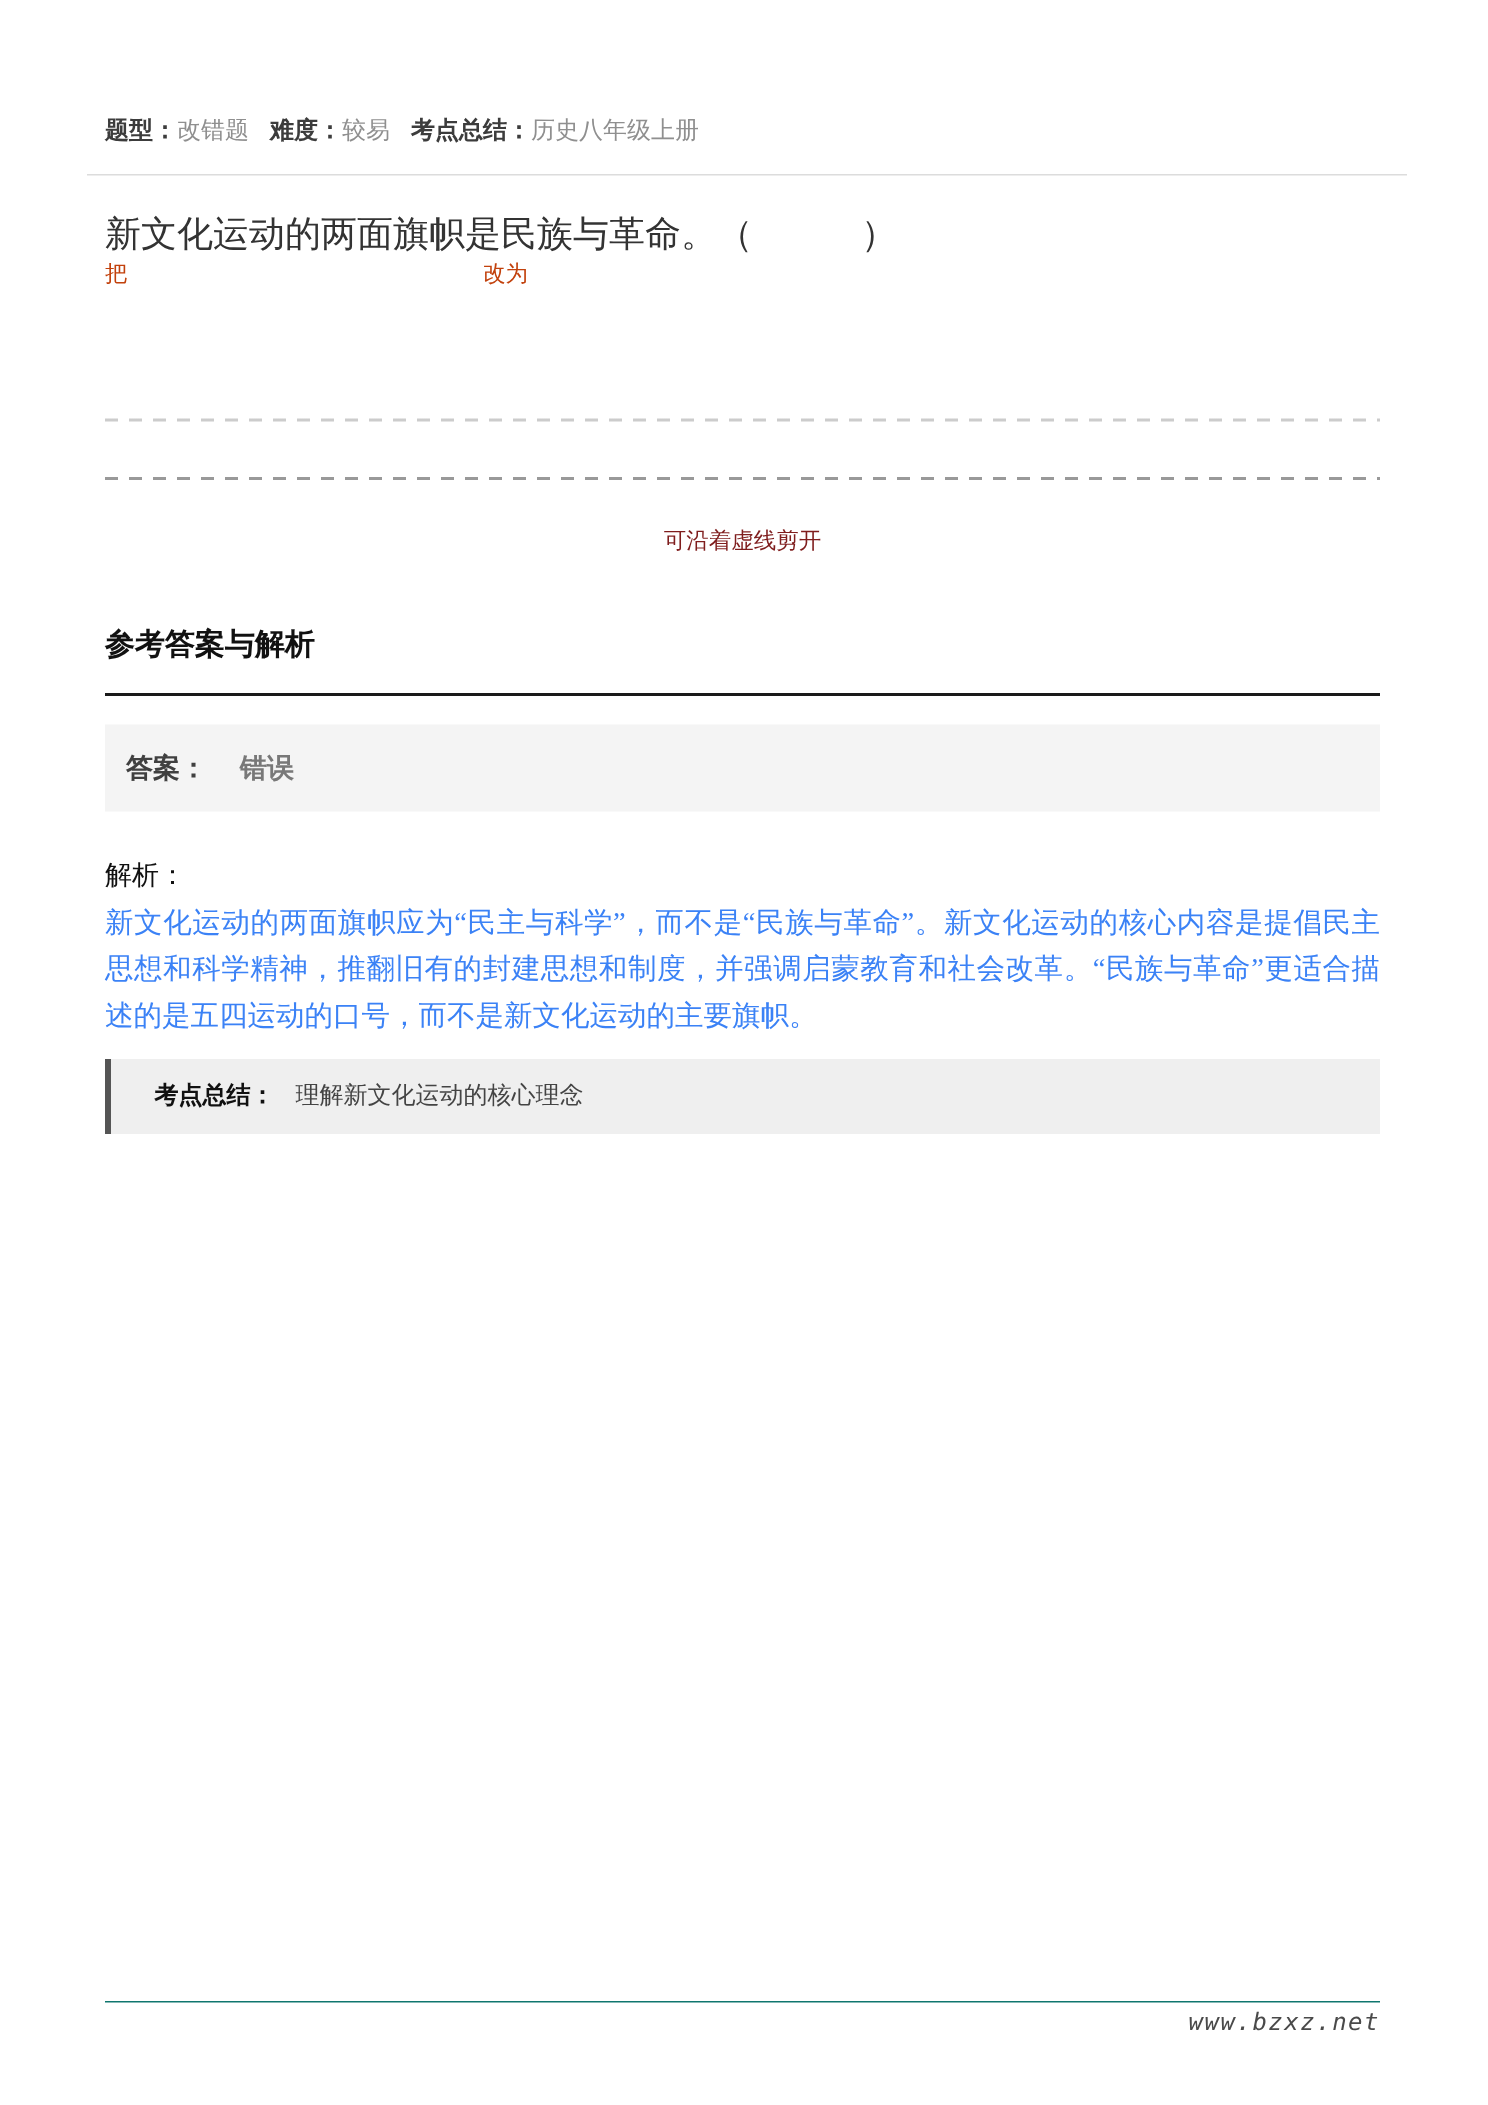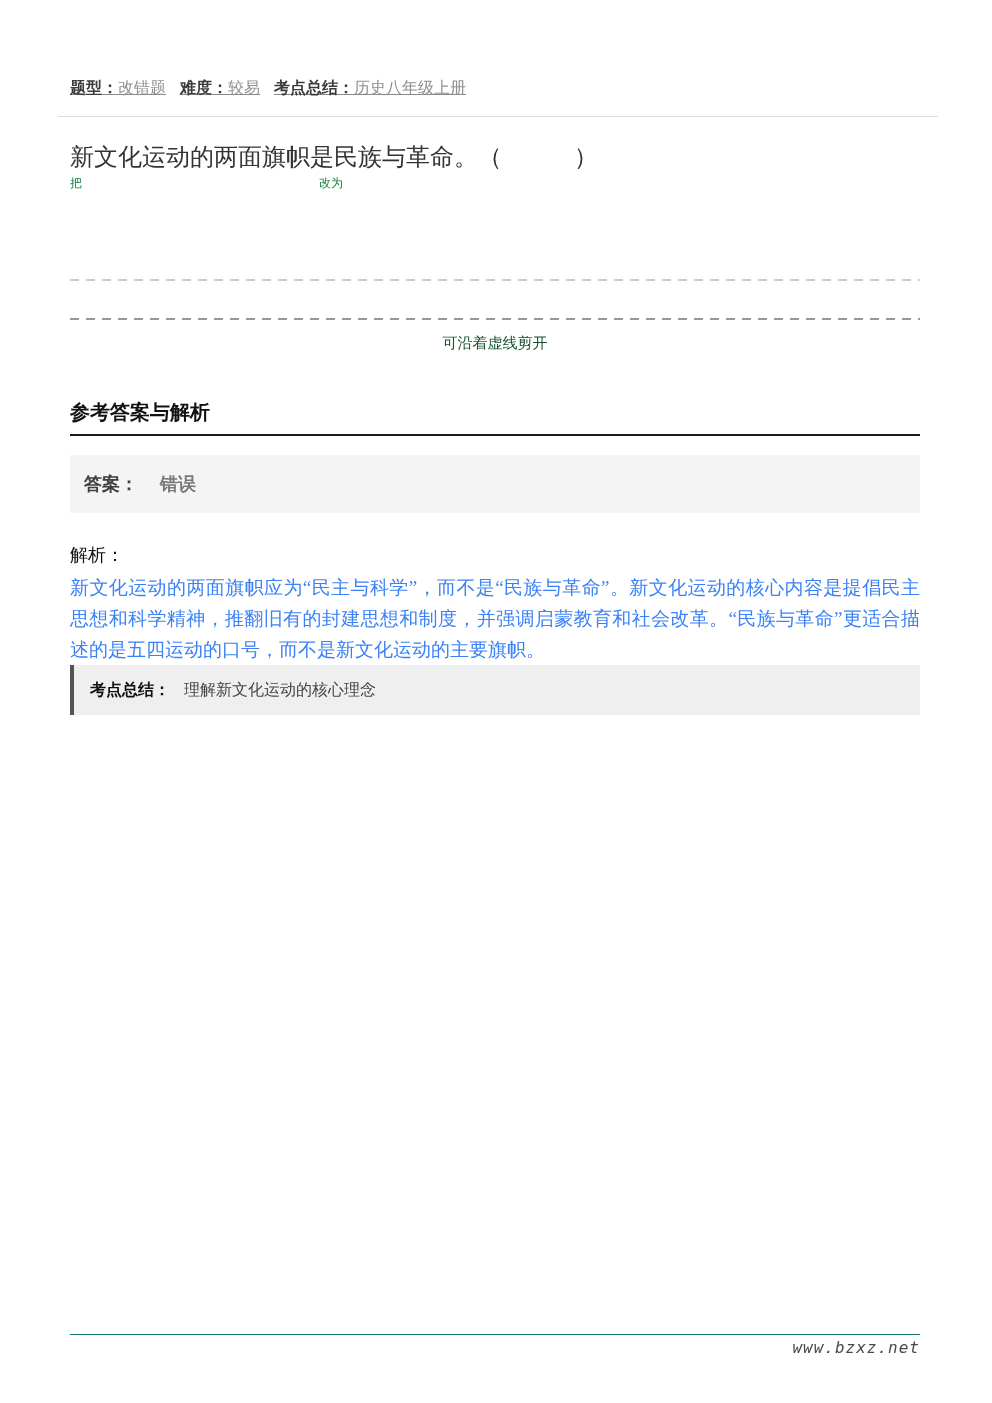--- a/index.html
+++ b/index.html
@@ -18,21 +18,21 @@
   .content {
     padding: 76px 72px 0 70px;
   }
 
   
   .meta-row {
     font-size: 16px;
     line-height: 24px;
     color: #8a8a8a;
   }
-  .meta-item { margin-right: 10px; white-space: nowrap; text-decoration: underline; }
+  .meta-item { margin-right: 10px; white-space: nowrap; }
   .meta-label {
     font-family: "Liberation Sans", sans-serif;
     font-weight: bold;
     color: #3c3c3c;
   }
   .meta-value { color: #8f8f8f; }
 
   .header-divider {
     margin-top: 16px;
     margin-left: -12px;
@@ -41,23 +41,23 @@
   }
 
   
   .question-text {
     margin-top: 27px;
     font-size: 24px;
     line-height: 26px;
     color: #333333;
   }
   .fill-line {
-    font-size: 12px;
+    font-size: 15px;
     line-height: 26px;
-    color: #15803d;
+    color: #c2410c;
   }
   .fill-blank {
     display: inline-block;
     width: 237px;
     height: 1px;
   }
 
   
   .dash-line {
     height: 2px;
@@ -67,31 +67,31 @@
     margin-top: 83px;
     background-image: repeating-linear-gradient(to right,
       var(--dash-light, #cccccc) 0 9px, transparent 9px 16px);
   }
   .dash-line.dark {
     margin-top: 37px;
     background-image: repeating-linear-gradient(to right,
       var(--dash-dark, #999999) 0 9px, transparent 9px 16px);
   }
   .cut-note {
-    margin-top: 13px;
+    margin-top: 31px;
     text-align: center;
     font-size: 15px;
     line-height: 20px;
-    color: #14532d;
+    color: #7f1d1d;
   }
 
   
   .section-heading {
     margin-top: 46px;
-    padding-bottom: 9px;
+    padding-bottom: 19px;
     border-bottom: 2px solid var(--heading-underline, #1a1a1a);
     font-family: "Liberation Sans", sans-serif;
     font-weight: bold;
     font-size: 20px;
     line-height: 26px;
     color: #111111;
   }
 
   .answer-box {
     margin-top: 19px;
@@ -118,23 +118,24 @@
   }
   .analysis-text {
     margin-top: 5px;
     font-size: 19px;
     line-height: 31px;
     text-align: justify;
     color: #3b82f6;
   }
 
   .summary-box {
+    margin-top: 13px;
     background: var(--summary-box-bg, #efefef);
     border-left: 4px solid var(--summary-border, #555555);
-    padding: 14px 16px;
+    padding: 14px 29px;
     font-size: 16px;
     line-height: 22px;
   }
   .summary-label {
     font-family: "Liberation Sans", sans-serif;
     font-weight: bold;
     color: #111111;
     margin-right: 14px;
   }
   .summary-value { color: #444444; }

